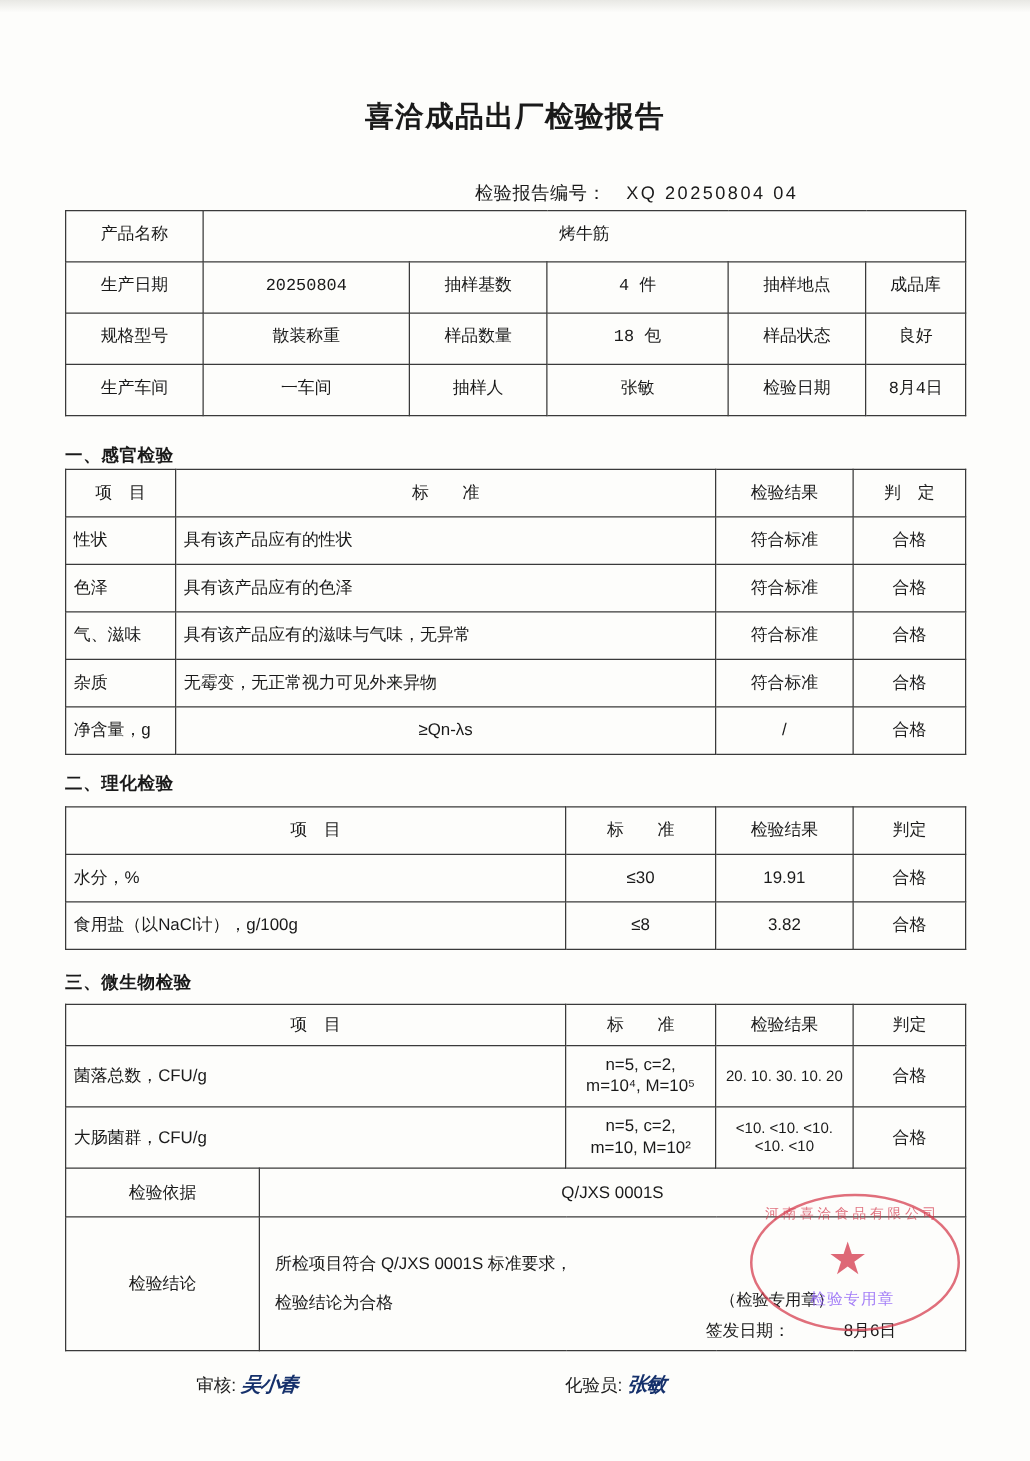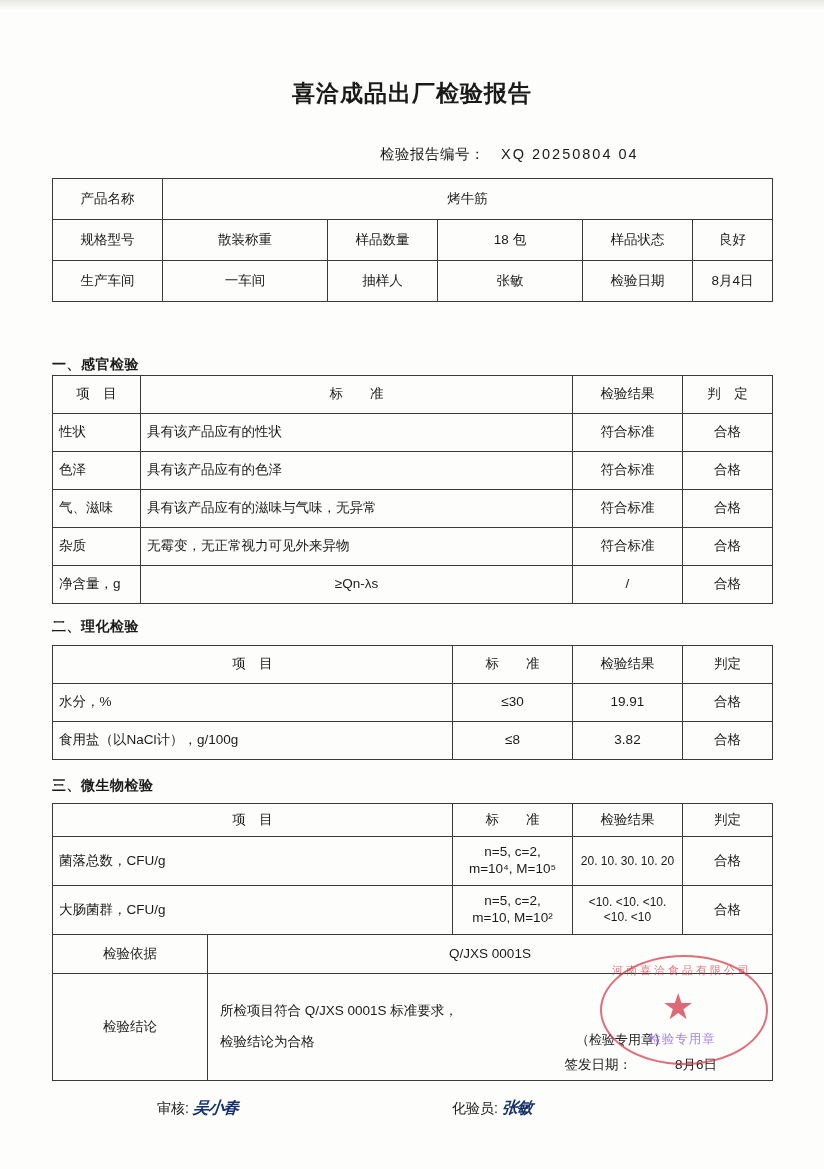--- a/index.html
+++ b/index.html
@@ -74,21 +74,21 @@
 
   
   .sect {
     position: absolute;
     font-size: 14px;
     font-weight: bold;
     letter-spacing: 0.5px;
   }
 
   
-  #t-header { left: 52px; top: 178px; width: 720px; }
+  #t-header { left: 52px; top: 168px; width: 720px; font-family: Liberation Mono, monospace; }
   #t-header td { height: 40px; }
 
   
   #t-sensory { left: 52px; top: 375px; width: 720px; }
   #t-sensory td { height: 37px; }
 
   
   #t-phys { left: 52px; top: 645px; width: 720px; }
   #t-phys td { height: 37px; }
 
@@ -184,20 +184,28 @@
         <col style="width:145px">
       <col style="width:110px">
         <col style="width:80px">
     </colgroup>
     <tbody>
       <tr>
         <td class="c">产品名称</td>
         <td class="c" colspan="5">烤牛筋</td>
       </tr>
       <tr>
+        <td class="c">生产日期</td>
+        <td class="c">20250804</td>
+        <td class="c">抽样基数</td>
+        <td class="c">4 件</td>
+        <td class="c">抽样地点</td>
+        <td class="c">成品库</td>
+      </tr>
+      <tr>
         <td class="c">规格型号</td>
         <td class="c">散装称重</td>
         <td class="c">样品数量</td>
         <td class="c">18 包</td>
         <td class="c">样品状态</td>
         <td class="c">良好</td>
       </tr>
       <tr>
         <td class="c">生产车间</td>
         <td class="c">一车间</td>

